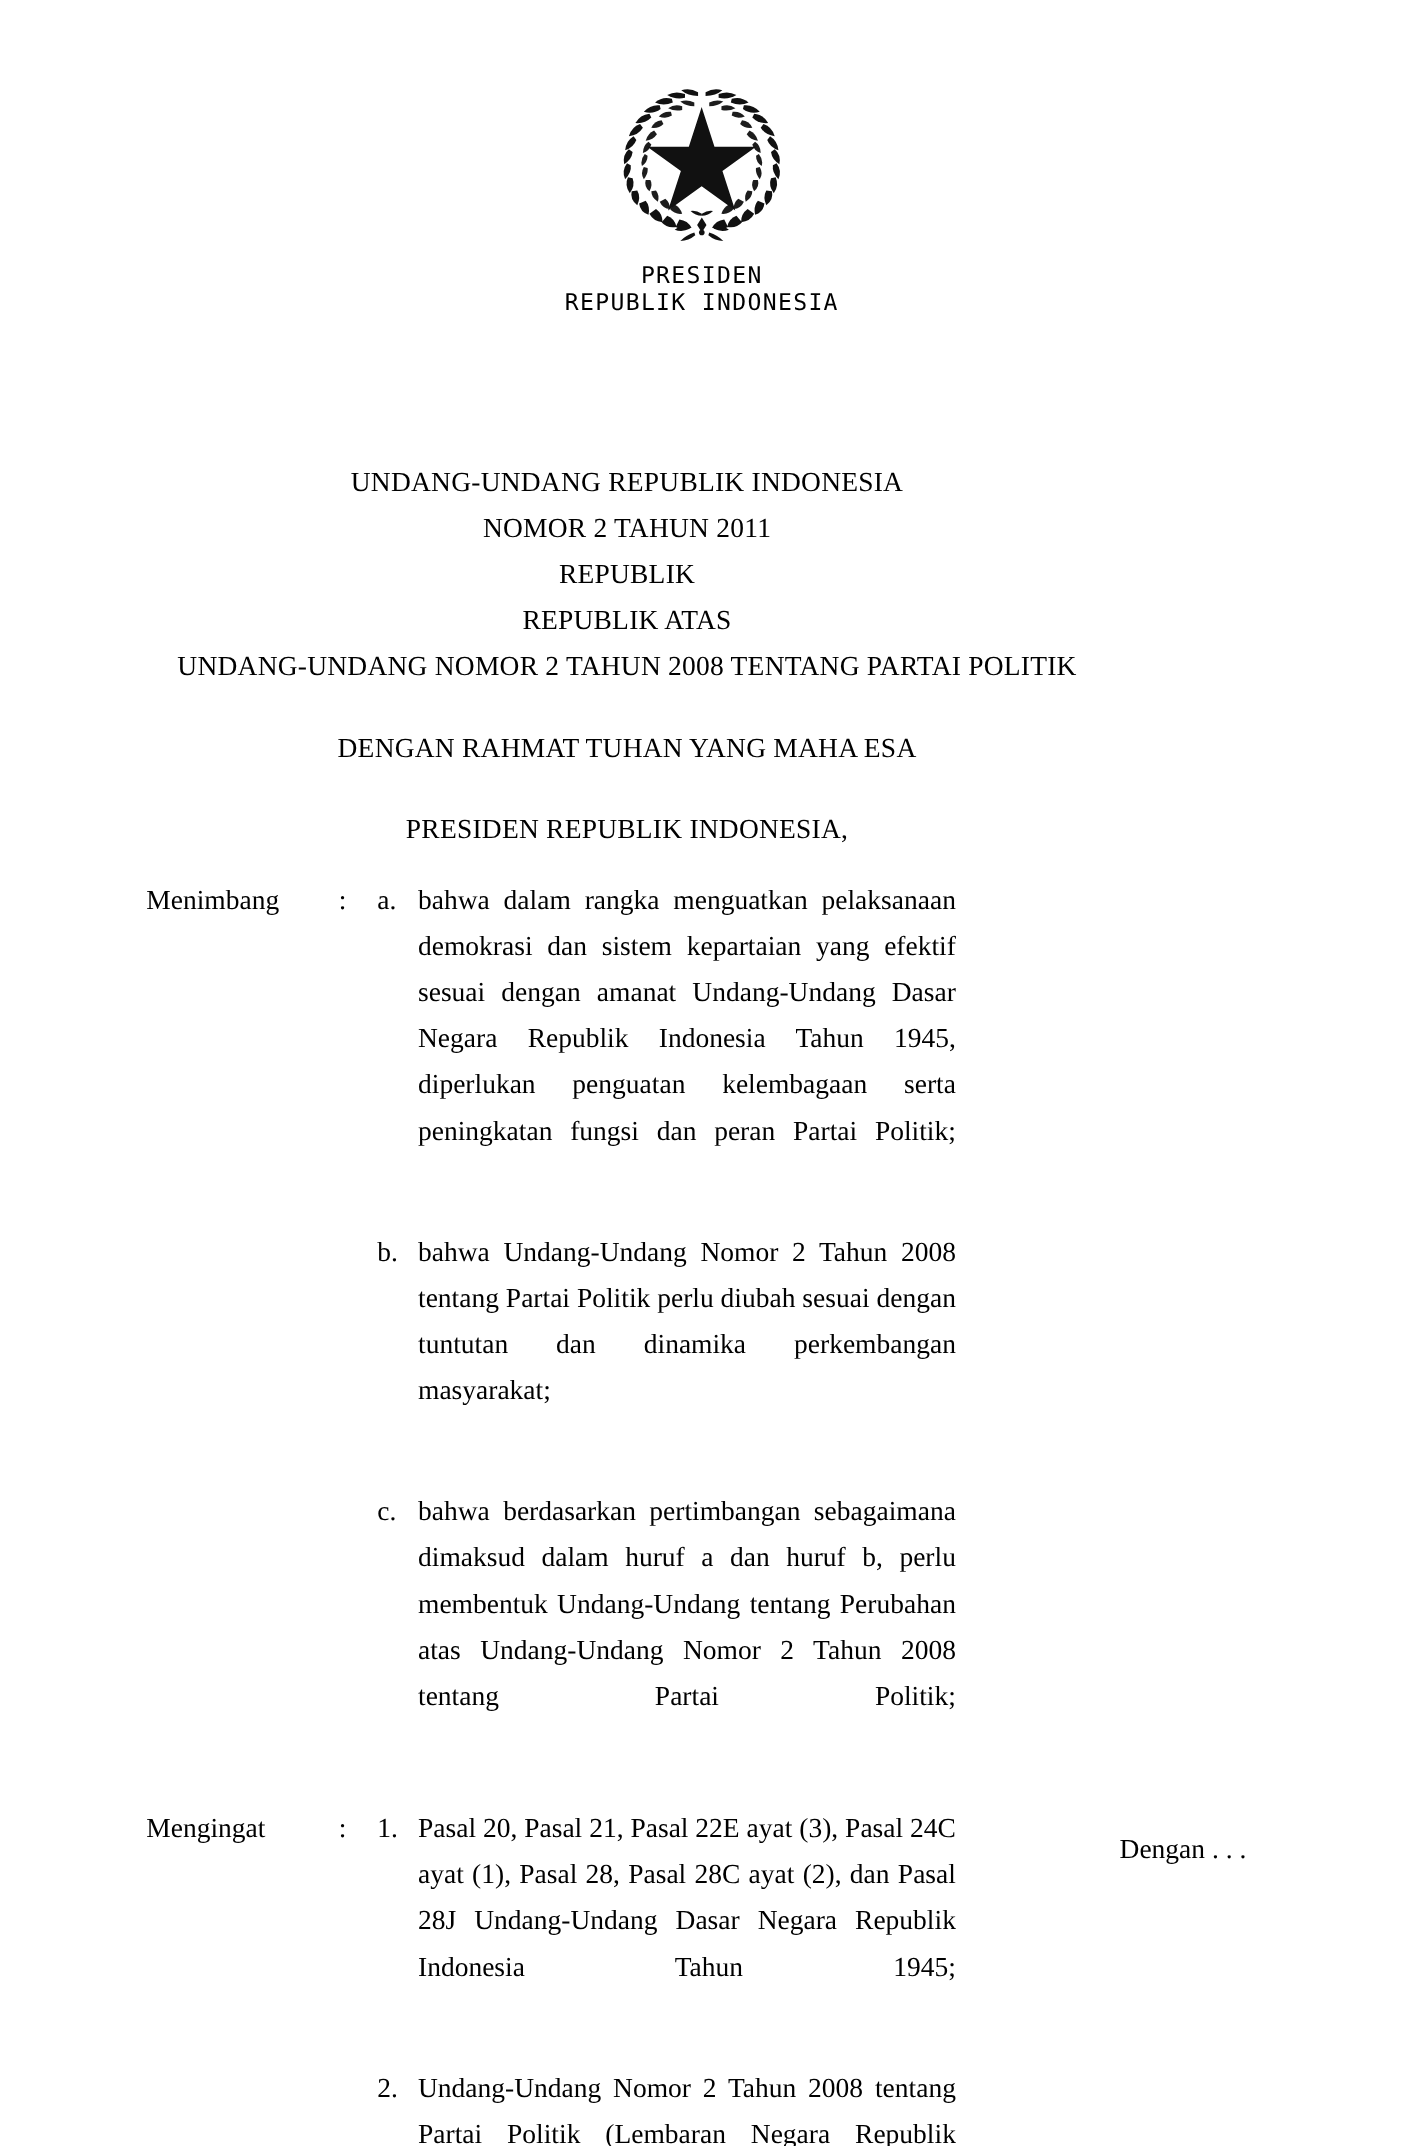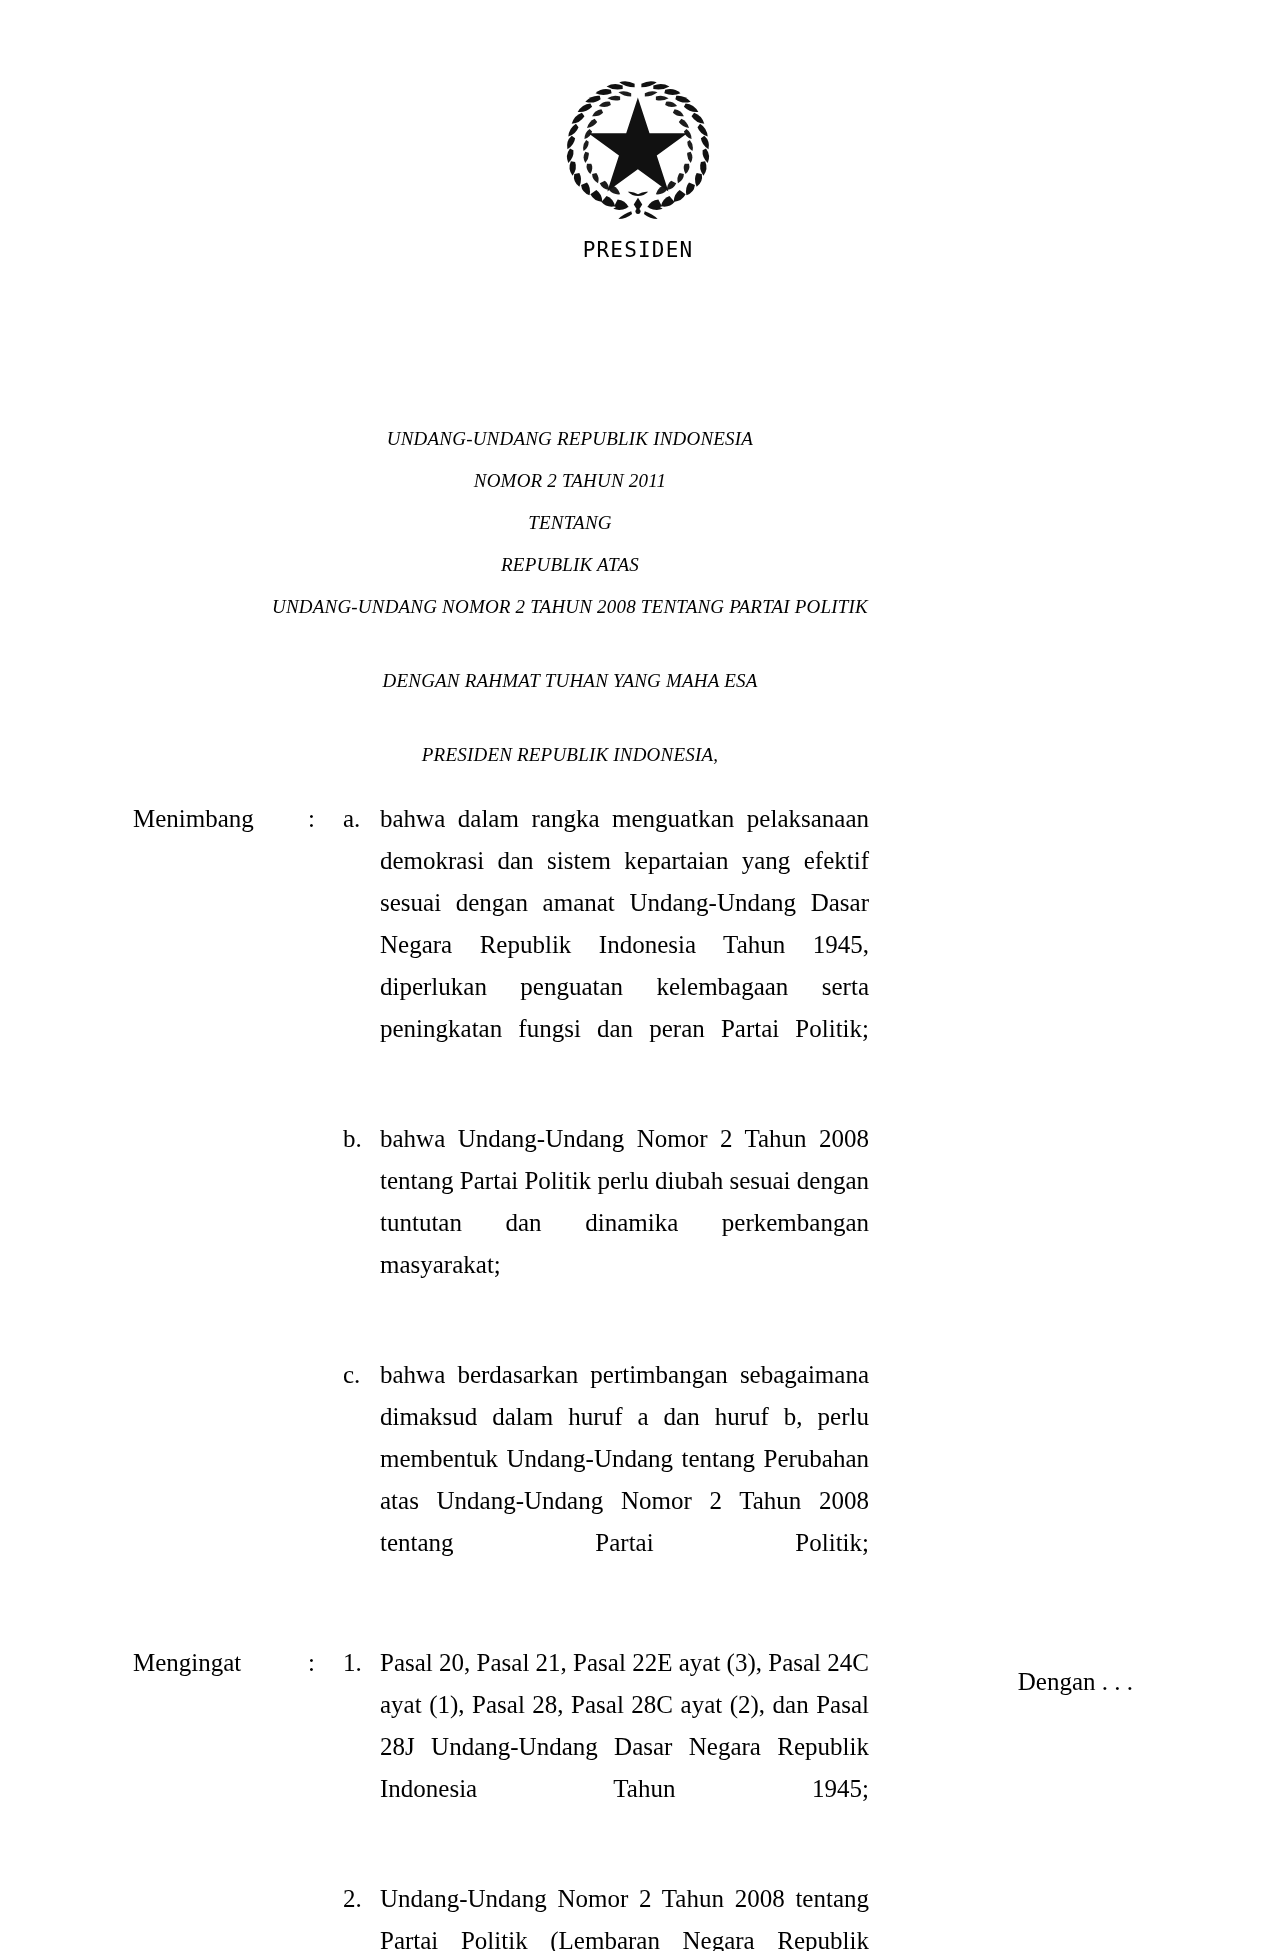--- a/index.html
+++ b/index.html
@@ -52,24 +52,23 @@
     white-space: nowrap;
   }
 
   
   .title-block {
     position: absolute;
     left: 0;
     top: 418px;
     width: 1140px;
     text-align: center;
-    font-size: 19px;
+    font-size: 25px;
     line-height: 42px;
     letter-spacing: 0.2px;
-    font-style: italic;
   }
   .title-block .tline { display: block; white-space: nowrap; }
   .title-block .gap-before { margin-top: 32px; }
 
   
   .body-area {
     position: absolute;
     left: 0;
     top: 798px;
     width: 1276px;
@@ -229,27 +228,28 @@
             <circle cx="100" cy="166" r="3"></circle>
           </g>
         </g>
 
         <path d="M100 42 L117.6 96.2 L174.6 96.2 L128.5 129.7 L146.1 183.9 L100 150.4 L53.9 183.9 L71.5 129.7 L25.4 96.2 L82.4 96.2 Z" transform="translate(0,-18) scale(0.78) translate(28,22)"></path>
       </g>
     </svg>
 
     <div class="masthead-lines">
       <span class="ln">PRESIDEN</span>
+      <span class="ln">REPUBLIK INDONESIA</span>
     </div>
   </div>
 
   <div class="title-block">
     <span class="tline">UNDANG-UNDANG REPUBLIK INDONESIA</span>
     <span class="tline">NOMOR 2 TAHUN 2011</span>
-    <span class="tline">TENTANG</span>
+    <span class="tline">REPUBLIK</span>
     <span class="tline">REPUBLIK ATAS</span>
     <span class="tline">UNDANG-UNDANG NOMOR 2 TAHUN 2008 TENTANG PARTAI POLITIK</span>
     <span class="tline gap-before">DENGAN RAHMAT TUHAN YANG MAHA ESA</span>
     <span class="tline gap-before">PRESIDEN REPUBLIK INDONESIA,</span>
   </div>
 
   <div class="body-area">
 
     <div class="section">
       <div class="clause">

